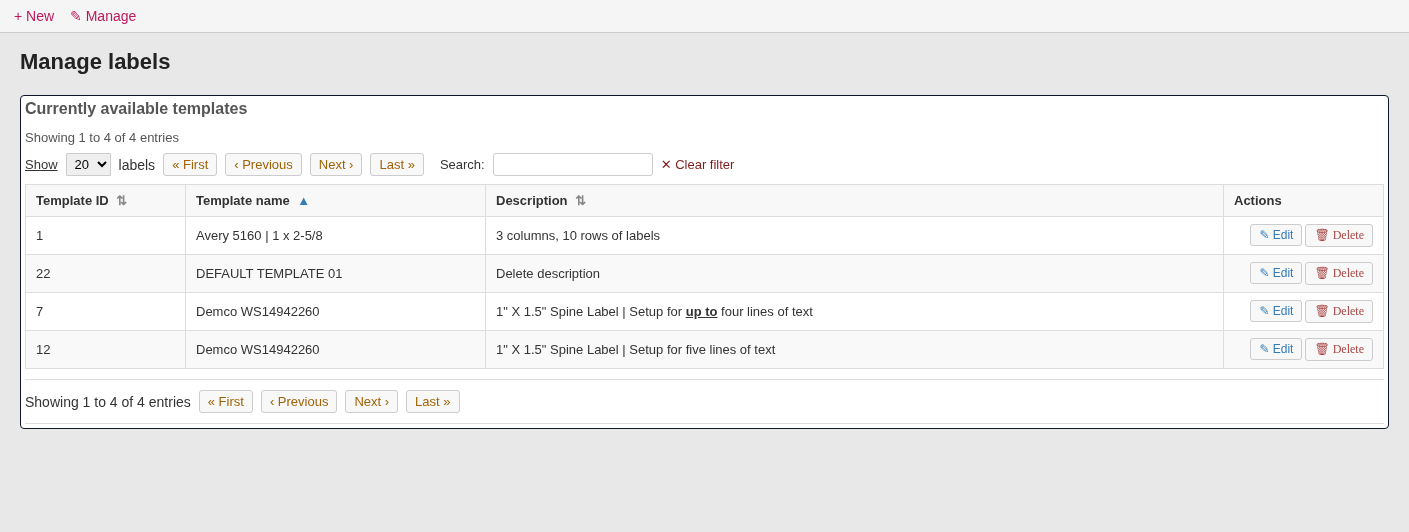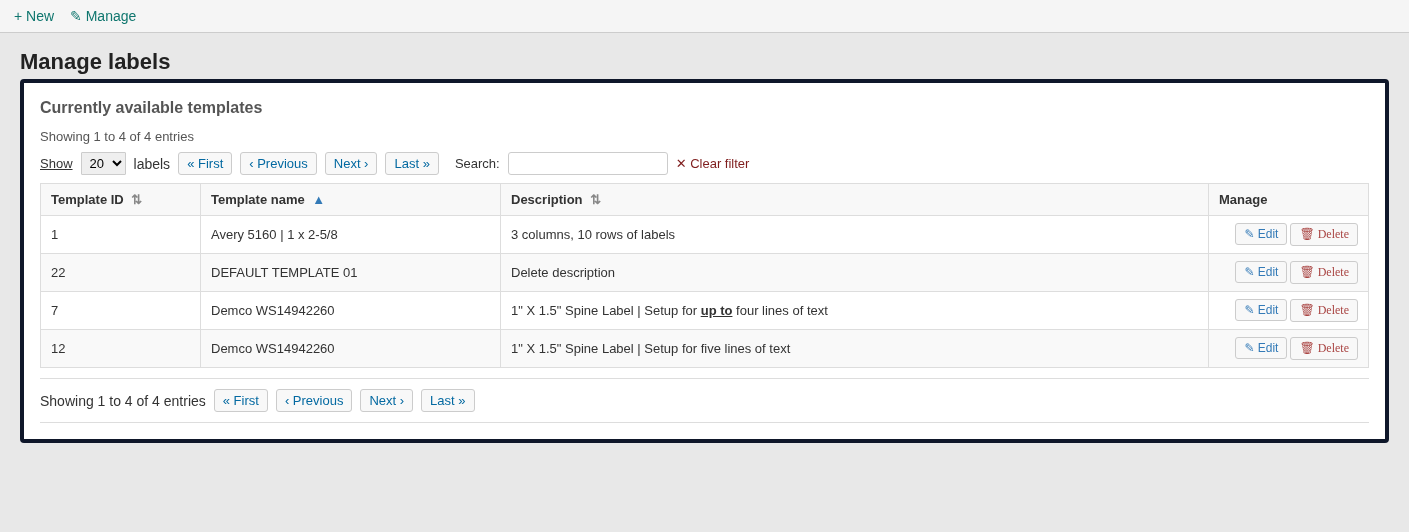--- a/index.html
+++ b/index.html
@@ -14,40 +14,40 @@
       border-bottom: 1px solid #ccc;
       padding: 8px 14px;
       display: flex;
       gap: 16px;
       align-items: center;
     }
     .top-bar-btn {
       background: none;
       border: none;
       cursor: pointer;
-      color: #0f766e;
+      color: #be185d;
       font-size: 14px;
       display: flex;
       align-items: center;
       gap: 4px;
     }
     .main-content {
       padding: 16px 20px;
     }
     .page-title {
       font-size: 22px;
       font-weight: bold;
-      margin-bottom: 4px;
+      margin-bottom: 20px;
       color: #222;
     }
     .card {
       background: #fff;
-      border: 4px solid #0f172a;
+      border: 1px solid #0f172a;
       border-radius: 4px;
-      padding: 16px;
+      padding: 4px;
     }
     .card-title {
       font-size: 16px;
       font-weight: bold;
       color: #555;
       margin-bottom: 12px;
     }
     .entries-info {
       font-size: 13px;
       color: #555;
@@ -69,21 +69,21 @@
     }
     .pager-btn {
       border: 1px solid #ccc;
       background: #f8f8f8;
       color: #337ab7;
       padding: 3px 8px;
       font-size: 13px;
       cursor: pointer;
       border-radius: 3px;
     }
-    .pager-btn.disabled { color: #0369a1; cursor: default; text-align: right; }
+    .pager-btn.disabled { color: #a16207; cursor: default; text-align: right; }
     .search-label { font-size: 13px; margin-left: 8px; }
     .search-input {
       border: 1px solid #ccc;
       border-radius: 3px;
       padding: 3px 6px;
       font-size: 13px;
       width: 160px;
     }
     .clear-filter-btn {
       background: none;
@@ -191,21 +191,21 @@
             <span class="sort-icon">⇅</span>
           </th>
           <th class="col-name">
             <span>Template name</span>
             <span class="sort-icon active">▲</span>
           </th>
           <th class="col-desc">
             <span>Description</span>
             <span class="sort-icon">⇅</span>
           </th>
-          <th class="col-actions">Manage</th>
+          <th class="col-actions">Actions</th>
         </tr>
       </thead>
       <tbody id="table-body">
       <tr>
             <td>1</td>
             <td>Avery 5160 | 1 x 2-5/8</td>
             <td>3 columns, 10 rows of labels</td>
             <td class="actions-cell"><button class="action-btn">✎ Edit</button><button class="action-btn delete">🗑 Delete</button></td>
           </tr>
           <tr>

